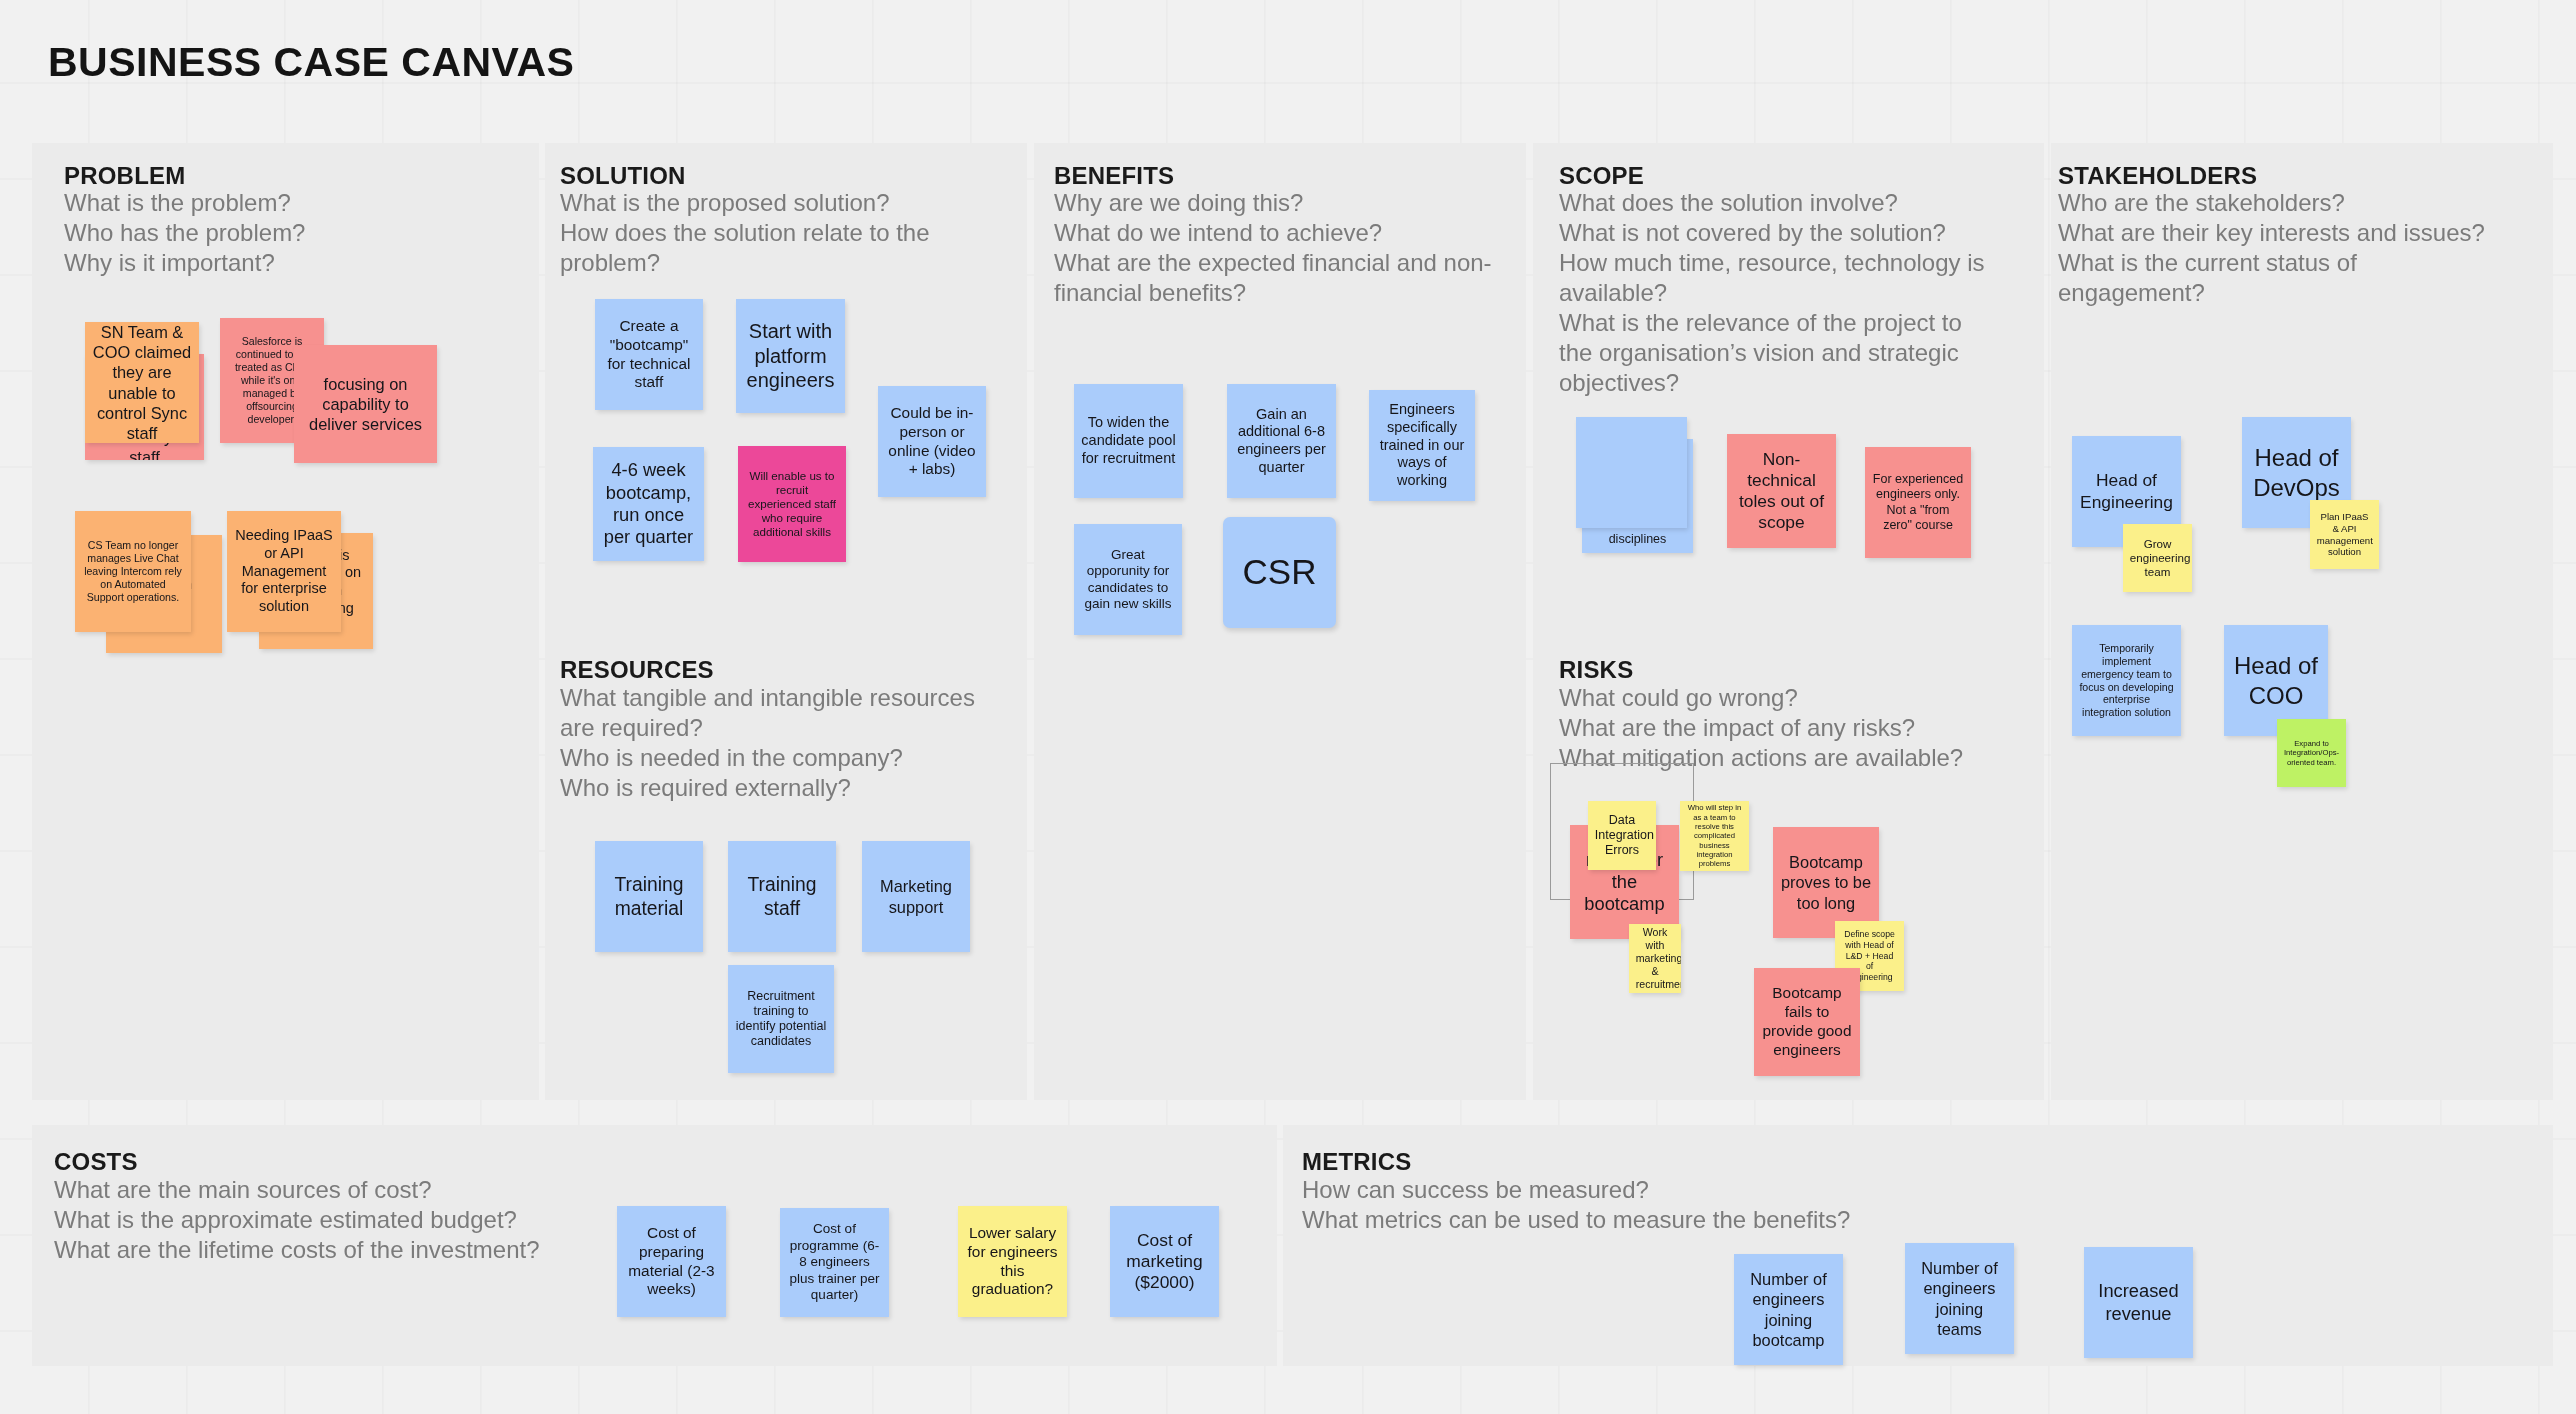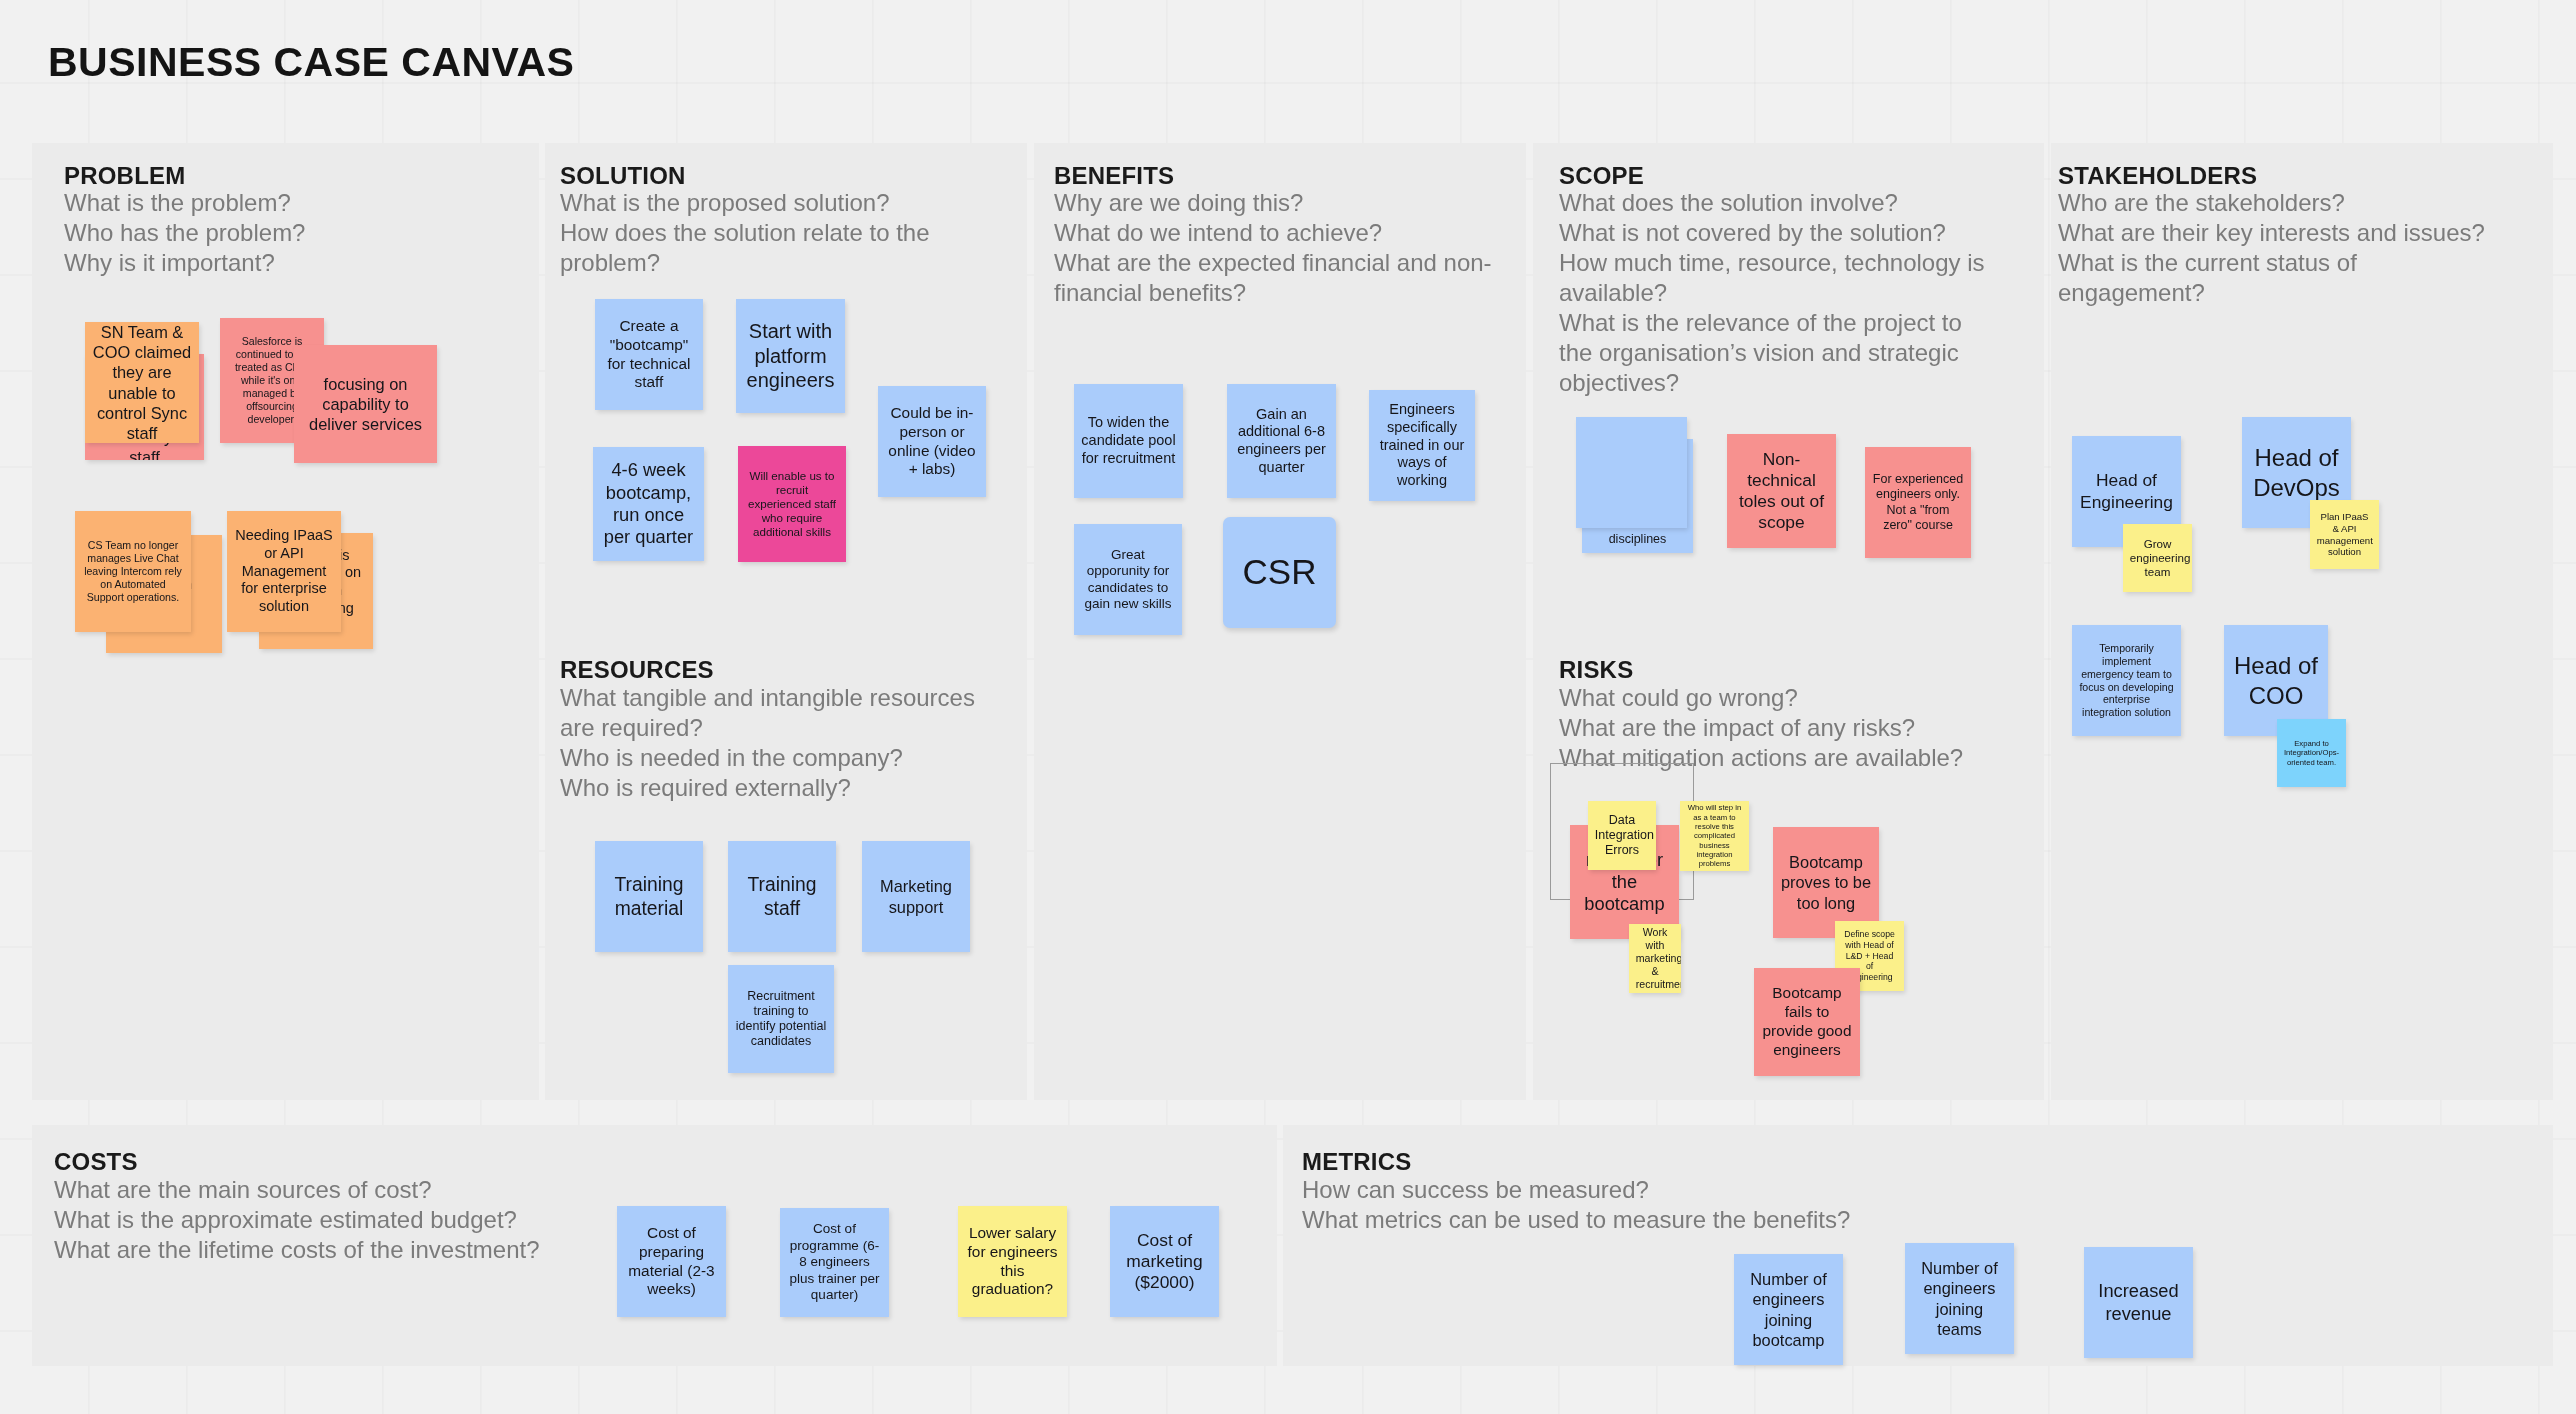--- a/index.html
+++ b/index.html
@@ -54,21 +54,21 @@
     overflow:hidden;
     line-height:1.22;
   }
   .note span{display:block;width:100%;}
 
   .c-blue{background:#aaccfb;}
   .c-red{background:#f7918f;}
   .c-orange{background:#fbb272;}
   .c-yellow{background:#fbf08a;}
   .c-green{background:#ec4899;}
-  .c-pink{background:#7dd3fc;}
+  .c-pink{background:#bef264;}
 
   .outline-box{
     position:absolute;
     border:1px solid #9a9a9a;
     background:transparent;
   }
 
   .title-main{
     position:absolute;
     left:48px;top:39px;

